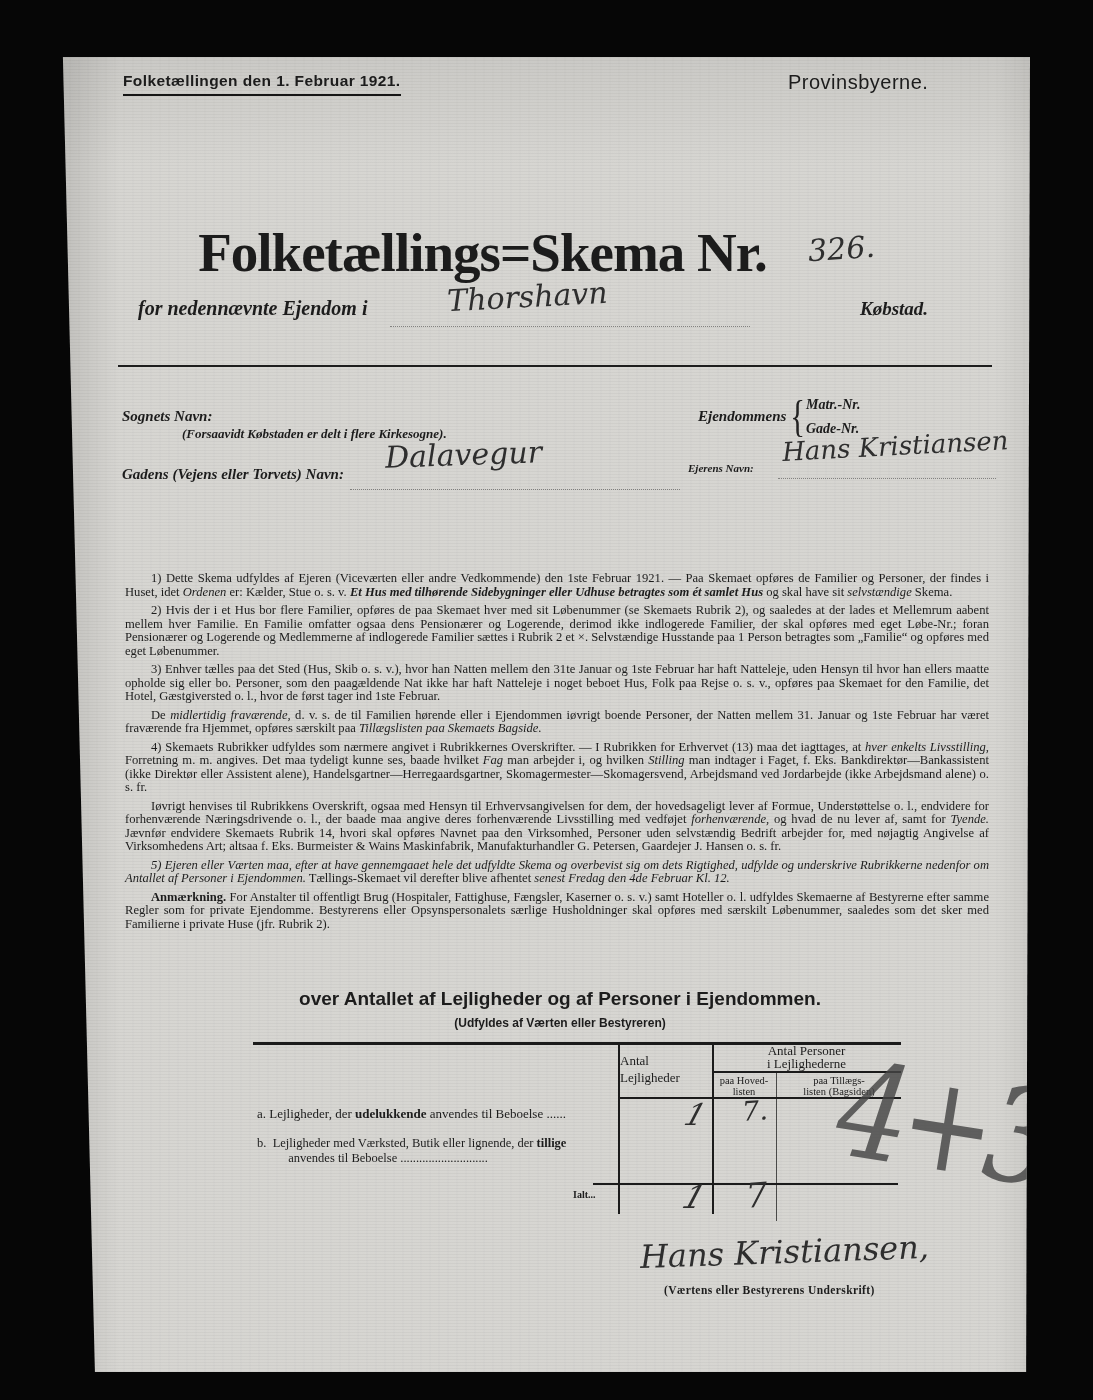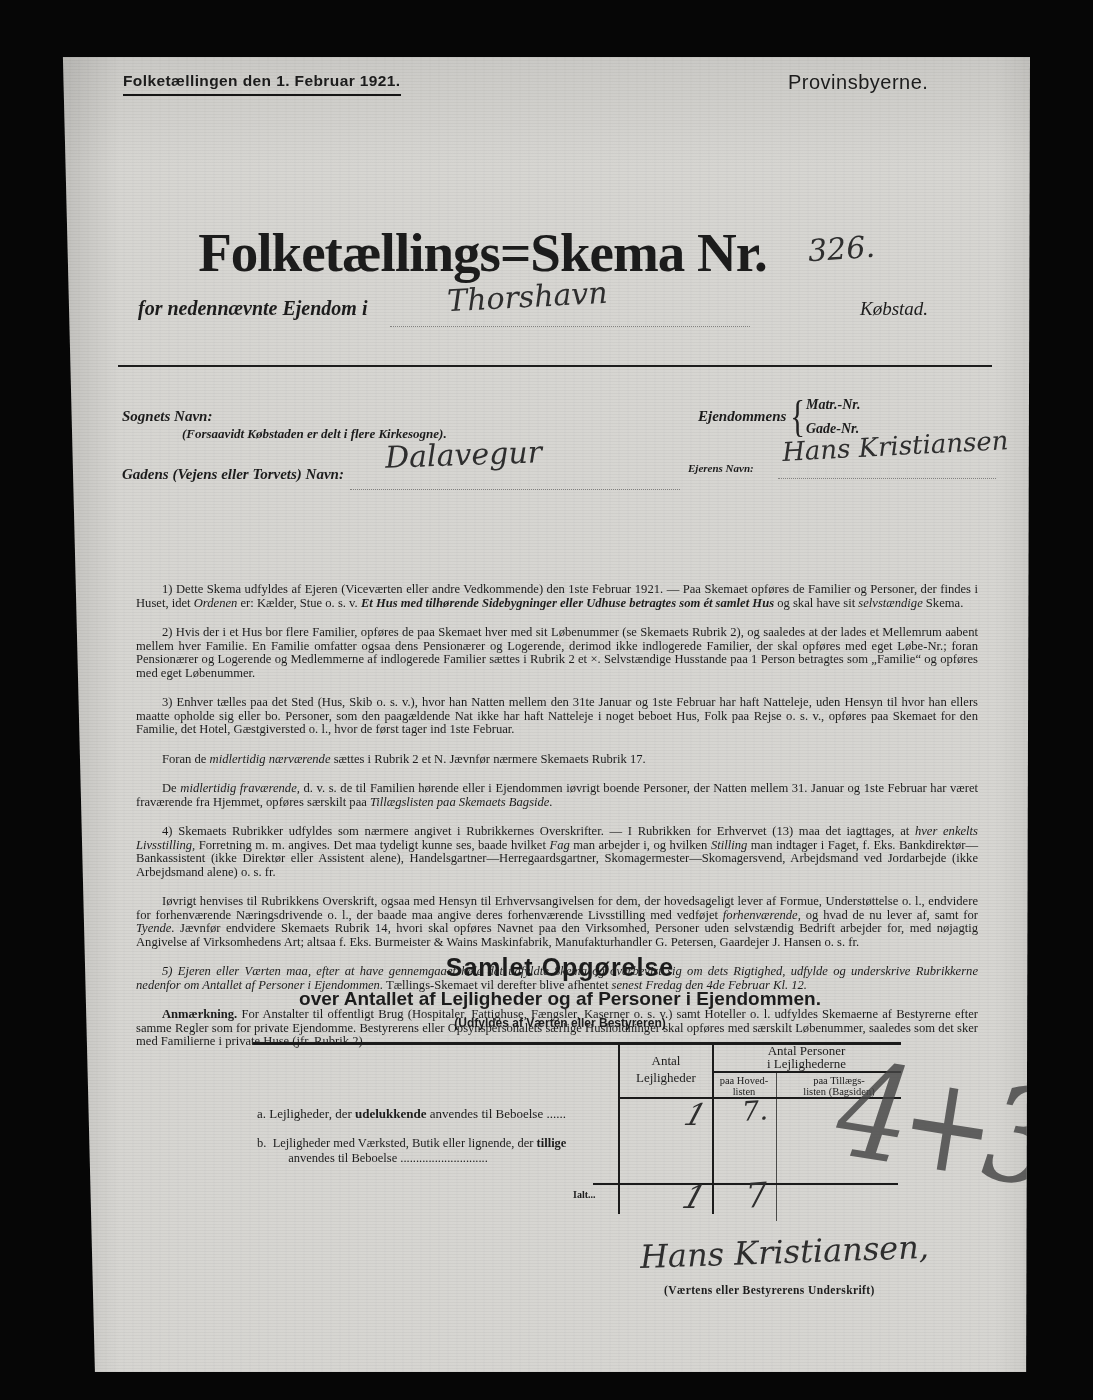--- a/index.html
+++ b/index.html
@@ -18,50 +18,50 @@
   .sans{font-family:"Liberation Sans",sans-serif;}
   .hand{font-family:"DejaVu Serif",serif;font-style:italic;color:#2e2e2e;}
   .hdr-left{left:63px;top:15px;font-weight:bold;font-size:15.5px;letter-spacing:.4px;
             border-bottom:2px solid #151515;padding-bottom:4px;}
   .hdr-right{left:728px;top:14px;font-weight:normal;font-size:20px;letter-spacing:.5px;}
   .title{left:95px;top:164px;width:655px;text-align:center;font-weight:bold;font-size:55px;
          letter-spacing:-1px;white-space:nowrap;}
   .title-number{left:748px;top:174px;font-size:30px;transform:rotate(-4deg);}
   .subtitle-left{left:78px;top:240px;font-weight:bold;font-style:italic;font-size:20px;}
   .subtitle-value{left:387px;top:222px;font-size:30px;transform:rotate(-3deg);}
-  .subtitle-right{left:800px;top:241px;font-weight:normal;font-style:italic;font-size:19px;}
+  .subtitle-right{left:800px;top:241px;font-weight:bold;font-style:italic;font-size:19px;}
   .dotline{border-bottom:1.5px dotted rgba(30,30,30,.45);height:1px;}
   .divider{left:58px;top:308px;width:874px;height:2px;background:#1d1d1d;}
   .lbl{font-weight:bold;font-style:italic;}
   .sogn-label{left:62px;top:351px;font-size:15px;}
   .sogn-note{left:122px;top:369px;font-size:13px;}
   .gade-label{left:62px;top:409px;font-size:15px;}
   .gade-value{left:325px;top:380px;font-size:30px;transform:rotate(-2deg);}
   .ejendom-label{left:638px;top:351px;font-size:15px;}
   .brace{left:727px;top:334px;font-size:44px;font-weight:normal;font-style:normal;
          transform:scaleX(.7);color:#222;}
   .matr-label{left:746px;top:340px;font-size:14px;}
   .gadenr-label{left:746px;top:364px;font-size:14px;}
   .ejer-label{left:628px;top:405px;font-size:11px;}
   .ejer-value{left:722px;top:374px;font-size:26px;transform:rotate(-3deg);white-space:nowrap;}
   .regler-heading{left:60px;top:478px;width:872px;text-align:center;font-weight:bold;font-size:27px;}
   .rules{left:60px;top:510px;width:874px;font-size:12.6px;line-height:13.5px;text-align:justify;}
-  .rules p{margin:16px;text-indent:26px;}
+  .rules p{margin:5px;text-indent:26px;}
   .rules p.mt{margin-top:5px;}
   .samlet-heading{left:60px;top:896px;width:880px;text-align:center;font-weight:bold;font-size:25px;letter-spacing:1px;}
   .samlet-sub{left:60px;top:931px;width:880px;text-align:center;font-weight:bold;font-size:19px;}
   .samlet-note{left:60px;top:959px;width:880px;text-align:center;font-weight:bold;font-size:12px;}
   .tline{background:#1b1b1b;}
   .t-top{left:193px;top:985px;width:648px;height:3px;}
   .t-v1{left:558px;top:985px;width:2px;height:172px;}
   .t-v2{left:652px;top:985px;width:2px;height:172px;}
   .t-v3{left:716px;top:1014px;width:1px;height:150px;background:rgba(27,27,27,.75);}
   .t-col2u{left:652px;top:1014px;width:189px;height:2px;}
   .t-hdrb{left:558px;top:1040px;width:283px;height:2px;}
-  .t-col1h{left:560px;top:995px;width:92px;text-align:center;font-size:13px;line-height:17px;white-space:pre-line;}
+  .t-col1h{left:560px;top:995px;width:92px;text-align:left;font-size:13px;line-height:17px;white-space:pre-line;}
   .t-col2h{left:652px;top:988px;width:189px;text-align:center;font-size:13px;line-height:12.5px;white-space:pre-line;}
   .t-sub1{left:652px;top:1018px;width:64px;text-align:center;font-size:10.5px;line-height:11px;white-space:pre-line;}
   .t-sub2{left:717px;top:1018px;width:124px;text-align:center;font-size:10.5px;line-height:11px;white-space:pre-line;}
   .t-rowa{left:197px;top:1049px;width:364px;font-size:13px;}
   .t-rowb{left:197px;top:1079px;width:372px;font-size:12.5px;line-height:15px;white-space:pre-wrap;}
   .t-vala1{left:626px;top:1040px;font-size:30px;transform:skewX(-18deg);}
   .t-vala2{left:682px;top:1038px;font-size:27px;transform:rotate(-4deg);}
   .t-ialtline{left:533px;top:1126px;width:305px;height:2px;}
   .t-ialt{left:513px;top:1132px;font-size:10px;font-weight:bold;}
   .t-valt1{left:624px;top:1121px;font-size:32px;transform:skewX(-18deg);}
@@ -102,29 +102,27 @@
     <div class="abs lbl matr-label">Matr.-Nr.</div>
     <div class="abs lbl gadenr-label">Gade-Nr.</div>
     <div class="abs lbl ejer-label">Ejerens Navn:</div>
     <div class="abs ejer-value hand">Hans Kristiansen</div>
     <div class="abs dotline" style="left:718px;top:420px;width:218px;"></div>
 
     <div class="abs rules">
       <p><span>1)  Dette Skema udfyldes af Ejeren (Viceværten eller andre Vedkommende) den 1ste Februar 1921. — Paa Skemaet opføres de Familier og Personer, der findes i Huset, idet </span><span style="font-style: italic;">Ordenen</span><span> er: Kælder, Stue o. s. v.  </span><span style="font-style: italic; font-weight: bold;">Et Hus med tilhørende Sidebygninger eller Udhuse betragtes som ét samlet Hus</span><span> og skal have sit </span><span style="font-style: italic;">selvstændige</span><span> Skema.</span></p>
       <p><span>2)  Hvis der i et Hus bor flere Familier, opføres de paa Skemaet hver med sit Løbenummer (se Skemaets Rubrik 2), og saaledes at der lades et Mellemrum aabent mellem hver Familie.  En Familie omfatter ogsaa dens Pensionærer og Logerende, derimod ikke indlogerede Familier, der skal opføres med eget Løbe-Nr.; foran Pensionærer og Logerende og Medlemmerne af indlogerede Familier sættes i Rubrik 2 et ×.  Selvstændige Husstande paa 1 Person betragtes som „Familie“ og opføres med eget Løbenummer.</span></p>
       <p><span>3)  Enhver tælles paa det Sted (Hus, Skib o. s. v.), hvor han Natten mellem den 31te Januar og 1ste Februar har haft Natteleje, uden Hensyn til hvor han ellers maatte opholde sig eller bo.  Personer, som den paagældende Nat ikke har haft Natteleje i noget beboet Hus, Folk paa Rejse o. s. v., opføres paa Skemaet for den Familie, det Hotel, Gæstgiversted o. l., hvor de først tager ind 1ste Februar.</span></p>
-      <p><span>Foran de </span><span style="font-style: italic;">midlertidig nærværende</span><span> sættes i Rubrik 2 et N.  Jævnfør nærmere Skemaets Rubrik 17.</span></p>
       <p><span>De </span><span style="font-style: italic;">midlertidig fraværende,</span><span> d. v. s. de til Familien hørende eller i Ejendommen iøvrigt boende Personer, der Natten mellem 31. Januar og 1ste Februar har været fraværende fra Hjemmet, opføres særskilt paa </span><span style="font-style: italic;">Tillægslisten paa Skemaets Bagside.</span></p>
       <p><span>4)  Skemaets Rubrikker udfyldes som nærmere angivet i Rubrikkernes Overskrifter. — I Rubrikken for Erhvervet (13) maa det iagttages, at </span><span style="font-style: italic;">hver enkelts Livsstilling,</span><span> Forretning m. m. angives.  Det maa tydeligt kunne ses, baade hvilket </span><span style="font-style: italic;">Fag</span><span> man arbejder i, og hvilken </span><span style="font-style: italic;">Stilling</span><span> man indtager i Faget, f. Eks. Bankdirektør—Bankassistent (ikke Direktør eller Assistent alene), Handelsgartner—Herregaardsgartner, Skomagermester—Skomagersvend, Arbejdsmand ved Jordarbejde (ikke Arbejdsmand alene) o. s. fr.</span></p>
       <p><span>Iøvrigt henvises til Rubrikkens Overskrift, ogsaa med Hensyn til Erhvervsangivelsen for dem, der hovedsageligt lever af Formue, Understøttelse o. l., endvidere for forhenværende Næringsdrivende o. l., der baade maa angive deres forhenværende Livsstilling med vedføjet </span><span style="font-style: italic;">forhenværende,</span><span> og hvad de nu lever af, samt for </span><span style="font-style: italic;">Tyende.</span><span>  Jævnfør endvidere Skemaets Rubrik 14, hvori skal opføres Navnet paa den Virksomhed, Personer uden selvstændig Bedrift arbejder for, med nøjagtig Angivelse af Virksomhedens Art; altsaa f. Eks. Burmeister &amp; Wains Maskinfabrik, Manufakturhandler G. Petersen, Gaardejer J. Hansen o. s. fr.</span></p>
       <p class="mt"><span style="font-style: italic;">5)  Ejeren eller Værten maa, efter at have gennemgaaet hele det udfyldte Skema og overbevist sig om dets Rigtighed, udfylde og underskrive Rubrikkerne nedenfor om Antallet af Personer i Ejendommen.</span><span>  Tællings-Skemaet vil derefter blive afhentet </span><span style="font-style: italic;">senest Fredag den 4de Februar Kl. 12.</span></p>
       <p class="mt"><span style="font-weight: bold;">Anmærkning.</span><span>  For Anstalter til offentligt Brug (Hospitaler, Fattighuse, Fængsler, Kaserner o. s. v.) samt Hoteller o. l. udfyldes Skemaerne af Bestyrerne efter samme Regler som for private Ejendomme.  Bestyrerens eller Opsynspersonalets særlige Husholdninger skal opføres med særskilt Løbenummer, saaledes som det sker med Familierne i private Huse (jfr. Rubrik 2).</span></p>
     </div>
 
-    <div class="abs samlet-heading sans">Samlet Opgørelse</div>
     <div class="abs samlet-sub sans">over Antallet af Lejligheder og af Personer i Ejendommen.</div>
     <div class="abs samlet-note sans">(Udfyldes af Værten eller Bestyreren)</div>
 
     <div class="abs tline t-top"></div>
     <div class="abs tline t-v1"></div>
     <div class="abs tline t-v2"></div>
     <div class="abs t-v3"></div>
     <div class="abs tline t-col2u"></div>
     <div class="abs tline t-hdrb"></div>
 

